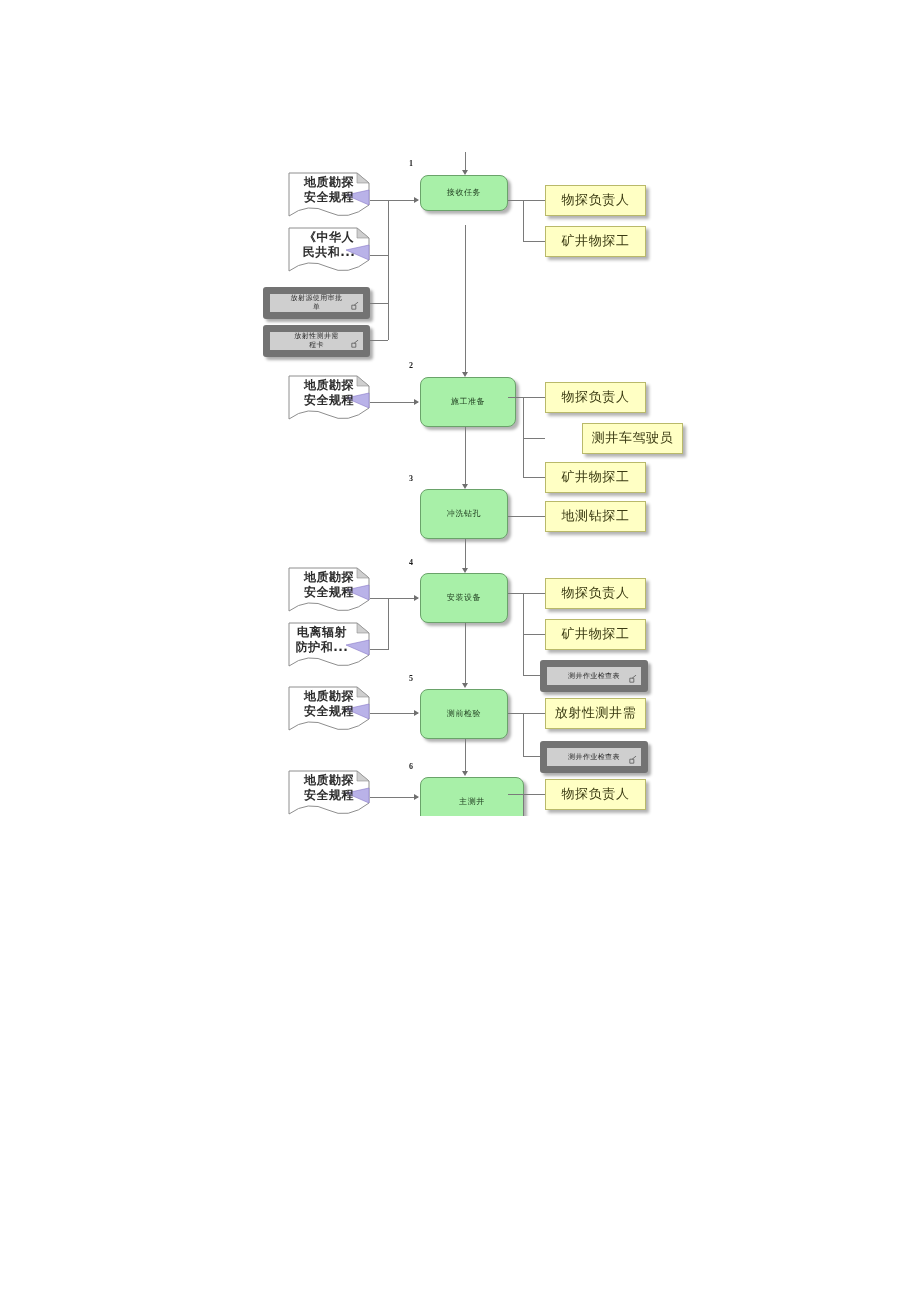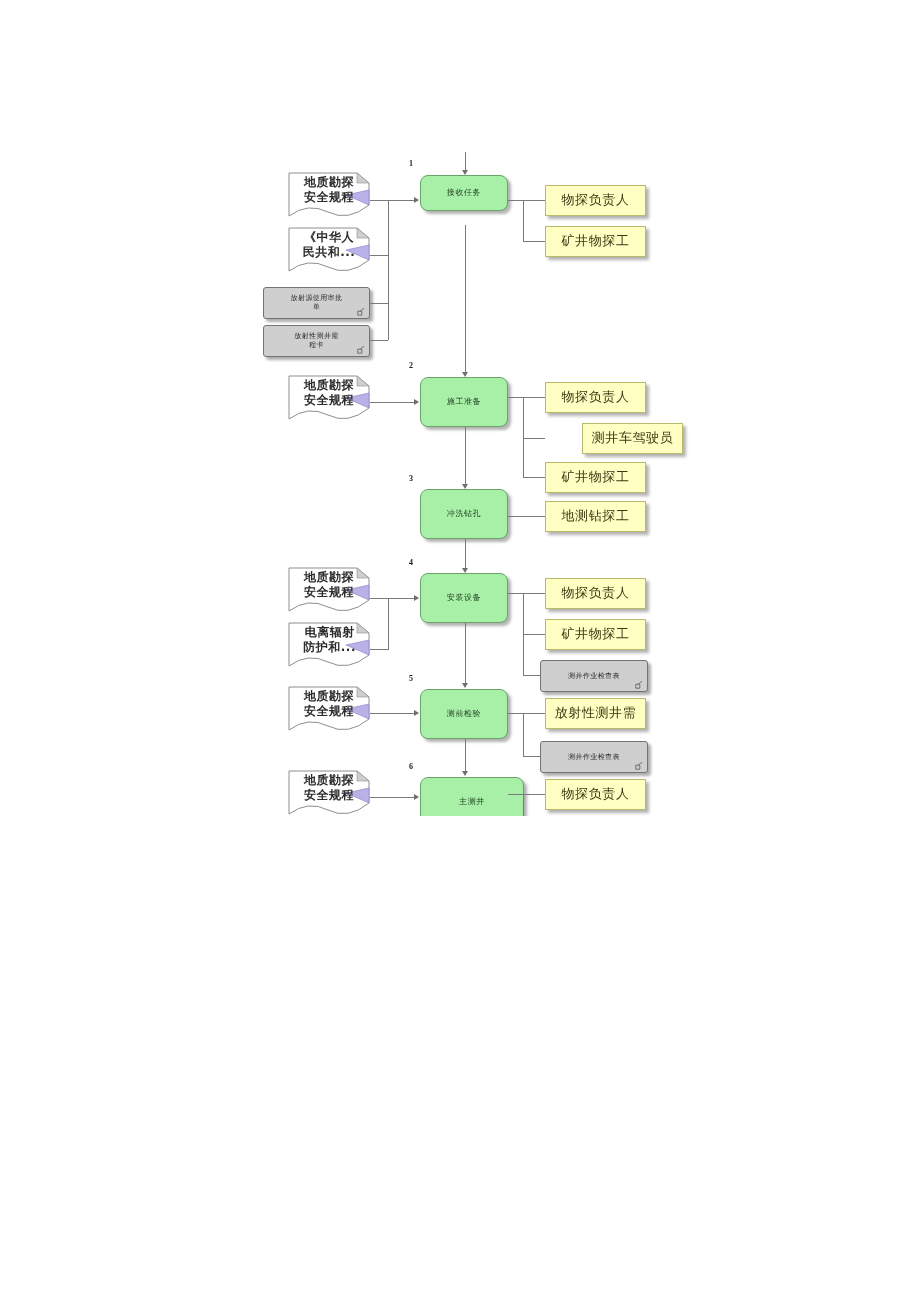--- a/index.html
+++ b/index.html
@@ -22,21 +22,21 @@
   .proc{background:#a8f0a8;border:1px solid #6aa36a;border-radius:8px;
         box-shadow:3px 3px 3px rgba(0,0,0,.30);}
   .proc .lbl{font-size:8px;color:#1d3b1d;letter-spacing:.6px;}
 
   
   .role{background:#ffffc4;border:1px solid #b9b96a;
         box-shadow:3px 3px 3px rgba(0,0,0,.30);}
   .role .lbl{font-size:13px;color:#3a3a12;letter-spacing:.6px;}
 
   
-  .rec{background:#cfcfcf;border:1px solid #737373;border-radius:3px;
+  .rec{background:#cfcfcf;border:7px solid #737373;border-radius:3px;
        box-shadow:3px 3px 3px rgba(0,0,0,.32);}
   .rec .lbl{font-size:7px;color:#2b2b2b;letter-spacing:.4px;padding:0 4px;}
   .rec .corner{position:absolute;right:4px;bottom:2px;width:8px;height:8px;opacity:.8;}
 
   
   .doc{}
   .doc .docbody{position:absolute;left:0;top:0;right:0;bottom:0;}
   .doc .lbl{position:relative;z-index:3;font-size:12px;color:#2b2b2b;
             letter-spacing:.5px;padding-bottom:12px;font-weight:bold;}
 
@@ -124,21 +124,21 @@
     <span class="lbl">矿井物探工</span>
   </div>
   <div class="ln lnh" style="left:508px;top:200px;width:37px;"></div>
   <div class="ln lnv" style="left:523px;top:200px;height:42px;"></div>
   <div class="ln lnh" style="left:523px;top:241px;width:22px;"></div>
 
   <div class="ln lnv" style="left:465px;top:225px;height:150px;"></div>
   <div class="arrow ard" style="left:461.5px;top:372px;"></div>
 
   <div class="stepno" style="left:409px;top:361px;">2</div>
-  <div class="node proc" style="left:420px;top:377px;width:88px;height:50px;">
+  <div class="node proc" style="left:420px;top:377px;width:96px;height:50px;">
     <span class="lbl">施工准备</span>
   </div>
 
   <div class="node doc" style="left:288px;top:375px;width:82px;height:48px;">
     <div class="docbody">
       <svg width="82" height="48" viewBox="0 0 82 48">
         <path d="M1 1 H69 L81 11 V33 Q60 50 40 40 Q20 30 1 44 Z" fill="#ffffff" stroke="#8e8e8e" stroke-width="1"></path>
         <path d="M69 1 L81 11 L69 11 Z" fill="#cfcfcf" stroke="#8e8e8e" stroke-width="0.6"></path>
         <path d="M58 23 L81 18 L81 33 Z" fill="#b9b2e8" stroke="#8878c8" stroke-width="0.6"></path>
       </svg>
@@ -187,21 +187,21 @@
     <div class="docbody">
       <svg width="82" height="48" viewBox="0 0 82 48">
         <path d="M1 1 H69 L81 11 V33 Q60 50 40 40 Q20 30 1 44 Z" fill="#ffffff" stroke="#8e8e8e" stroke-width="1"></path>
         <path d="M69 1 L81 11 L69 11 Z" fill="#cfcfcf" stroke="#8e8e8e" stroke-width="0.6"></path>
         <path d="M58 23 L81 18 L81 33 Z" fill="#b9b2e8" stroke="#8878c8" stroke-width="0.6"></path>
       </svg>
     </div>
     <span class="lbl">地质勘探
 安全规程</span>
   </div>
-  <div class="node doc" style="left:288px;top:622px;width:68px;height:48px;justify-content:flex-end;">
+  <div class="node doc" style="left:288px;top:622px;width:68px;height:48px;">
     <div class="docbody">
       <svg width="82" height="48" viewBox="0 0 82 48">
         <path d="M1 1 H69 L81 11 V33 Q60 50 40 40 Q20 30 1 44 Z" fill="#ffffff" stroke="#8e8e8e" stroke-width="1"></path>
         <path d="M69 1 L81 11 L69 11 Z" fill="#cfcfcf" stroke="#8e8e8e" stroke-width="0.6"></path>
         <path d="M58 23 L81 18 L81 33 Z" fill="#b9b2e8" stroke="#8878c8" stroke-width="0.6"></path>
       </svg>
     </div>
     <span class="lbl">电离辐射
 防护和...</span>
   </div>

